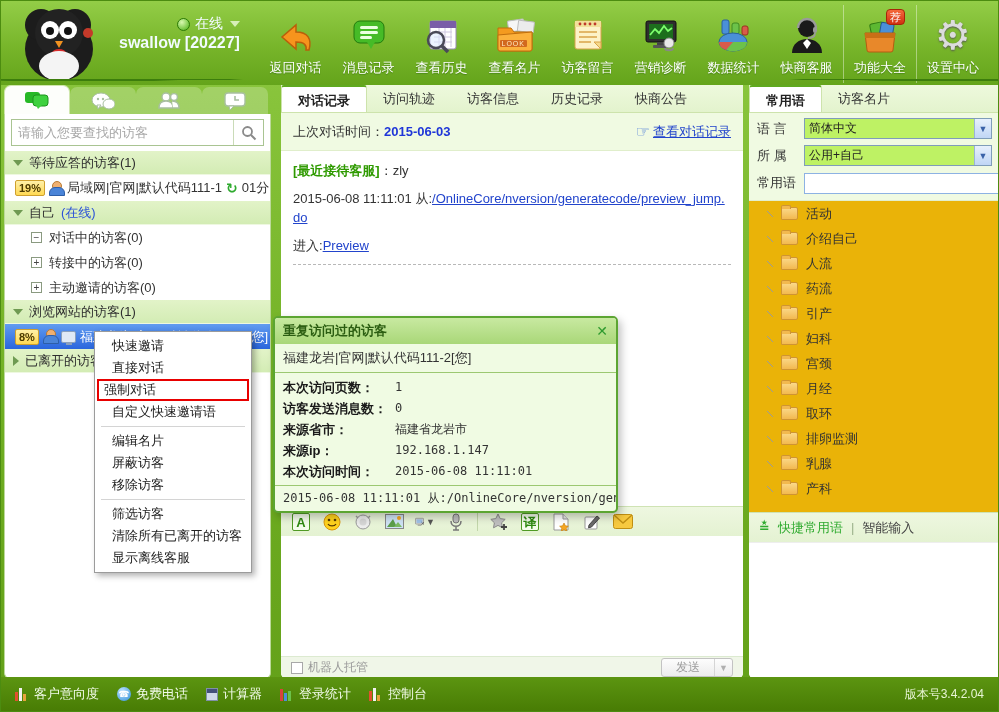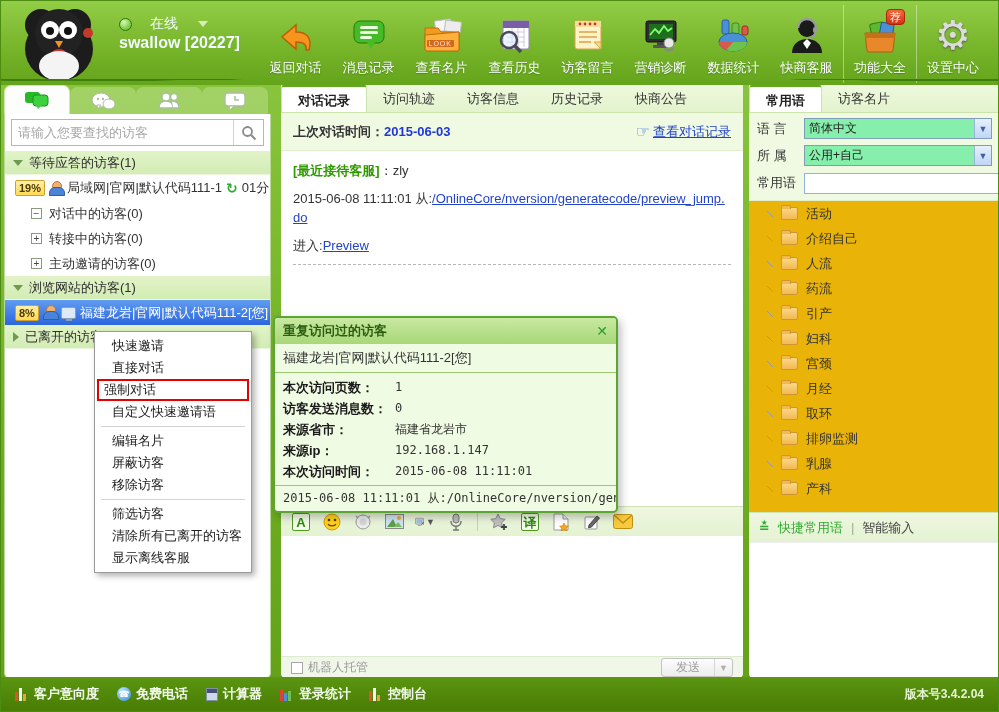--- a/index.html
+++ b/index.html
@@ -8,21 +8,21 @@
     background:linear-gradient(#8fca42,#6fae22 60%,#63a019); border:1px solid #4c8c10; }
 
   
   .header { position:absolute; left:0; top:0; width:100%; height:84px;
     background:linear-gradient(#93cd47,#77b52a 55%,#64a41b);}
   .header:after{content:"";position:absolute;left:0;bottom:-4px;width:100%;height:10px;
     background:radial-gradient(ellipse at 8% 0,#3c7d0c 0 12%,transparent 13%),
                radial-gradient(ellipse at 96% 0,#3c7d0c 0 12%,transparent 13%);}
   .mascot { position:absolute; left:8px; top:2px; width:100px; height:82px; }
   .status-block { position:absolute; left:118px; top:14px; color:#f2fbff; }
-  .status-line { display:flex; align-items:center; gap:18px; font-size:14px; }
+  .status-line { display:flex; align-items:center; gap:5px; font-size:14px;justify-content:flex-end; }
   .dot-online { width:13px; height:13px; border-radius:50%;
     background:radial-gradient(circle at 35% 30%,#d8f8b0,#49b010); border:1px solid #2c7a06;
     position:relative;}
   .caret-down { width:0;height:0;border-left:5px solid transparent;border-right:5px solid transparent;
     border-top:6px solid #d7efb7; margin-left:2px;}
   .username { margin-top:1px; font-size:16px; color:#f2fbff;font-weight:bold; }
   .toolbar { position:absolute; left:258px; top:4px; right:6px; height:78px; display:flex; }
   .tb-btn { width:73px; display:flex; flex-direction:column; align-items:center; justify-content:flex-end;
     padding-bottom:6px; cursor:pointer; position:relative; }
   .tb-btn.sep { border-left:1px solid rgba(255,255,255,.4); }
@@ -80,21 +80,21 @@
   .ctx-sep { height:1px; background:#d4d4d4; margin:3px 6px; }
   .ctx-red { border:2px solid #e80000; margin:0 2px; padding-left:5px; height:22px; line-height:20px;}
 
   
   .mtabs { height:28px; background:linear-gradient(#eef9dd,#e3f3cd); border-bottom:1px solid #cde3ac; display:flex;}
   .mtab { padding:0 16px; line-height:27px; font-size:13px; color:#333; cursor:pointer;}
   .mtab.active { background:#fff; border:1px solid #cde3ac; border-bottom:none; border-top:2px solid #5fa91f;
     font-weight:bold; color:#222; border-radius:3px 3px 0 0;}
   .infobar { height:38px; background:#f0fae2; border-bottom:1px solid #e0eecb; display:flex; align-items:center;
     padding:0 12px; font-size:13px;}
-  .infobar .lbl { color:#333; font-weight:bold;}
+  .infobar .lbl { color:#333; font-weight:normal;}
   .infobar .date { color:#1f36d8; font-weight:bold;}
   .spacer { flex:1; }
   .hand-ic { color:#3a6fd8; font-size:16px; margin-right:3px;}
   .link { color:#2244cc; text-decoration:underline; cursor:pointer; }
   .chat-area { height:355px; padding:10px 12px 0 12px; background:#fff; font-size:13px; color:#333; overflow:hidden;}
   .chat-line { margin-bottom:9px; line-height:19px; word-break:break-all;}
   .green-b { color:#2f9a00; font-weight:bold; }
   .dashed { border-bottom:1px dashed #b8b8b8; margin-top:2px;}
   .etoolbar { height:30px; background:linear-gradient(#eef7e0,#e4f2d2); border-top:1px solid #cfe3b4;
     display:flex; align-items:center; gap:11px; padding:0 10px;}
@@ -110,21 +110,21 @@
   .send-btn { margin-left:auto; display:flex; align-items:center; height:19px; border:1px solid #c3c3c3;
     border-radius:3px; background:linear-gradient(#fdfdfd,#ececec); color:#9b9b9b; font-size:12px; cursor:default;}
   .send-txt { padding:0 14px; border-right:1px solid #d5d5d5; line-height:17px;}
   .send-dd { width:17px; text-align:center; font-size:9px; color:#b0b0b0;}
 
   
   .rtabs { height:28px; background:linear-gradient(#eef9dd,#e3f3cd); border-bottom:1px solid #cde3ac; display:flex;}
   .rform { background:#f0fae2; padding:5px 17px 4px 8px; border-bottom:1px solid #e2efcd;}
   .frow { display:flex; align-items:center; margin-bottom:6px; font-size:13px; color:#333;}
   .flbl { width:47px; white-space:nowrap;}
-  .fsel { flex:1; height:21px; border:1px solid #7f9db9; background:#86efac; display:flex; align-items:center;
+  .fsel { flex:1; height:21px; border:1px solid #7f9db9; background:#bef264; display:flex; align-items:center;
     font-size:12px; color:#222; padding-left:4px; position:relative; margin-right:40px; cursor:pointer;}
   .fsel .dd { position:absolute; right:0; top:0; width:17px; height:19px;
     background:linear-gradient(#e7f0fd,#c0d6f5); border-left:1px solid #9ab4d8; color:#3a62a8;
     font-size:9px; display:flex; align-items:center; justify-content:center;}
   .finput { flex:1; height:21px; border:1px solid #8db2e3; background:#fff; margin-right:6px;}
   .refresh-btn { width:24px; height:22px; border:1px solid #b8c8b0; background:#fafdf6; color:#4a9ad8;
     font-size:14px; line-height:20px; text-align:center; border-radius:2px; cursor:pointer;}
   .rtree { position:relative; height:311px; background:#eab308; }
   .trow { height:25px; display:flex; align-items:center; gap:8px; padding-left:18px; font-size:13px; color:#333; cursor:pointer;}
   .tri-o2 { width:6px; height:8px; background:
@@ -156,21 +156,21 @@
   .pop-visitor { padding:5px 8px; font-size:13px; color:#333; border-bottom:1px solid #9cc871;}
   .pop-rows { padding:4px 8px 3px 8px; border-bottom:1px solid #9cc871;}
   .prow { display:flex; font-size:13px; line-height:21px;}
   .plbl { width:112px; font-weight:bold; color:#1a1a1a; white-space:nowrap;}
   .pval { color:#333; font-family:"DejaVu Sans Mono","Liberation Mono",monospace; font-size:12px; line-height:21px;}
   .pop-footer { padding:4px 8px; font-size:12px; color:#333;
     font-family:"DejaVu Sans Mono","Liberation Mono",monospace; white-space:nowrap; overflow:hidden;}
 
   
   .statusbar { position:absolute; left:0; bottom:0; width:100%; height:34px;
-    background:linear-gradient(#5c9511,#487c04); display:flex; align-items:center; padding:0 14px; gap:18px;font-weight:bold;}
+    background:linear-gradient(#5c9511,#487c04); display:flex; align-items:center; padding:0 14px; gap:18px;}
   .sb-item { display:flex; align-items:center; gap:5px; color:#f2fbea; font-size:13px; cursor:pointer;}
   .sb-version { margin-left:auto; color:#e8f5d5; font-size:12px;}
   .sbic { width:14px; height:13px; display:flex; align-items:flex-end; gap:1px;}
   .bar { width:3px; }
   .phone-c { width:14px; height:14px; border-radius:50%; background:radial-gradient(circle at 35% 30%,#bfe4ff,#2e8fd8);
     color:#fff; font-size:9px; line-height:14px; text-align:center;}
   .calc { width:12px; height:13px; background:#cfd8e8; border:1px solid #8090a8;
     background-image:linear-gradient(#44507a 0 4px,transparent 4px);}
 </style>
 </head>
@@ -220,41 +220,41 @@
               <polygon points="18,27 26,27 22,34" fill="#46bb27"></polygon>
               <rect x="11" y="11" width="18" height="3" rx="1.5" fill="#eaffe0"></rect>
               <rect x="11" y="16" width="18" height="3" rx="1.5" fill="#eaffe0"></rect>
               <rect x="11" y="21" width="12" height="3" rx="1.5" fill="#eaffe0"></rect>
             </svg>
         </div>
         <div class="tb-label">消息记录</div>
       </div>
       <div class="tb-btn">
         <div class="tb-ic">
-          <svg width="42" height="40" viewBox="0 0 42 40">
-              <rect x="14" y="5" width="16" height="11" rx="1" transform="rotate(-8 22 10)" fill="#f6f6f6" stroke="#bbb"></rect>
-              <rect x="24" y="6" width="16" height="11" rx="1" transform="rotate(7 32 11)" fill="#ececec" stroke="#bbb"></rect>
-              <path d="M4 13h13l3 4h18v17a2 2 0 0 1-2 2H6a2 2 0 0 1-2-2z" fill="#f49b1f" stroke="#c06f0d"></path>
-              <path d="M4 20l34-3v17a2 2 0 0 1-2 2H6a2 2 0 0 1-2-2z" fill="#fbb13c" stroke="#c06f0d"></path>
-            </svg>
-          <span class="look-txt">LOOK</span>
-        </div>
-        <div class="tb-label">查看名片</div>
-      </div>
-      <div class="tb-btn">
-        <div class="tb-ic">
           <svg width="40" height="40" viewBox="0 0 40 40">
               <rect x="8" y="6" width="26" height="28" rx="2" fill="#fff" stroke="#9a8ab8"></rect>
               <rect x="8" y="6" width="26" height="7" fill="#7a5ea8"></rect>
               <path d="M12 17h18M12 22h18M12 27h18M17 13v19M23 13v19M29 13v19" stroke="#cfc8e0" stroke-width="1"></path>
               <circle cx="14" cy="25" r="8" fill="rgba(220,235,255,.55)" stroke="#4a4a58" stroke-width="2.5"></circle>
               <line x1="20" y1="31" x2="26" y2="37" stroke="#4a4a58" stroke-width="3.5"></line>
             </svg>
         </div>
         <div class="tb-label">查看历史</div>
+      </div>
+      <div class="tb-btn">
+        <div class="tb-ic">
+          <svg width="42" height="40" viewBox="0 0 42 40">
+              <rect x="14" y="5" width="16" height="11" rx="1" transform="rotate(-8 22 10)" fill="#f6f6f6" stroke="#bbb"></rect>
+              <rect x="24" y="6" width="16" height="11" rx="1" transform="rotate(7 32 11)" fill="#ececec" stroke="#bbb"></rect>
+              <path d="M4 13h13l3 4h18v17a2 2 0 0 1-2 2H6a2 2 0 0 1-2-2z" fill="#f49b1f" stroke="#c06f0d"></path>
+              <path d="M4 20l34-3v17a2 2 0 0 1-2 2H6a2 2 0 0 1-2-2z" fill="#fbb13c" stroke="#c06f0d"></path>
+            </svg>
+          <span class="look-txt">LOOK</span>
+        </div>
+        <div class="tb-label">查看名片</div>
       </div>
       <div class="tb-btn">
         <div class="tb-ic">
           <svg width="40" height="40" viewBox="0 0 40 40">
               <rect x="7" y="6" width="26" height="28" rx="2" fill="#fdf2c8" stroke="#d9a44a"></rect>
               <rect x="7" y="6" width="26" height="6" fill="#f2e09a"></rect>
               <circle cx="12" cy="9" r="1.4" fill="#c0392b"></circle>
               <circle cx="17" cy="9" r="1.4" fill="#c0392b"></circle>
               <circle cx="22" cy="9" r="1.4" fill="#c0392b"></circle>
               <circle cx="27" cy="9" r="1.4" fill="#c0392b"></circle>
@@ -377,20 +377,25 @@
           <span>等待应答的访客(1)</span>
         </div>
         <div class="vrow">
           <span class="pct">19%</span>
           <span class="avatar12"></span>
           <span>局域网|官网|默认代码111-1</span>
           <span class="clockg">↻</span>
           <span>01分</span>
         </div>
 
+        <div class="grp">
+          <span class="tri-down"></span>
+          <span>自己</span>
+          <span class="blue-inline">(在线)</span>
+        </div>
         <div class="subrow">
           <span class="expander">−</span>
           <span>对话中的访客(0)</span>
         </div>
         <div class="subrow">
           <span class="expander">+</span>
           <span>转接中的访客(0)</span>
         </div>
         <div class="subrow">
           <span class="expander">+</span>

